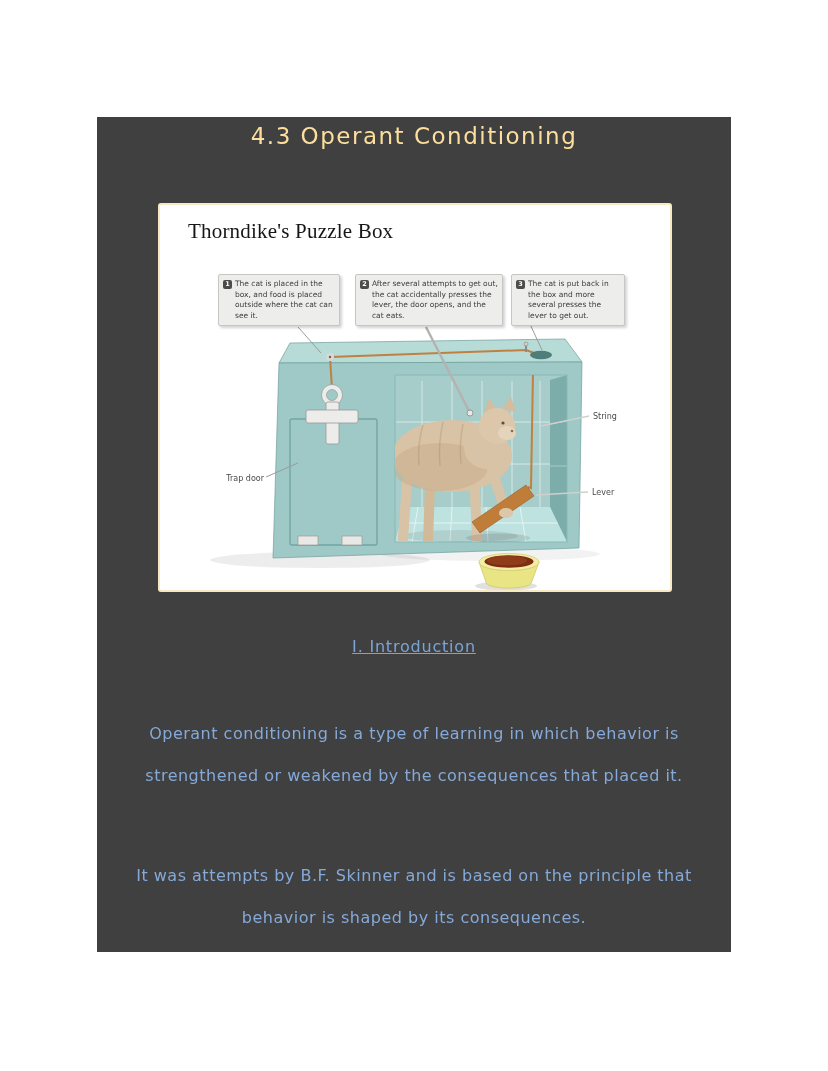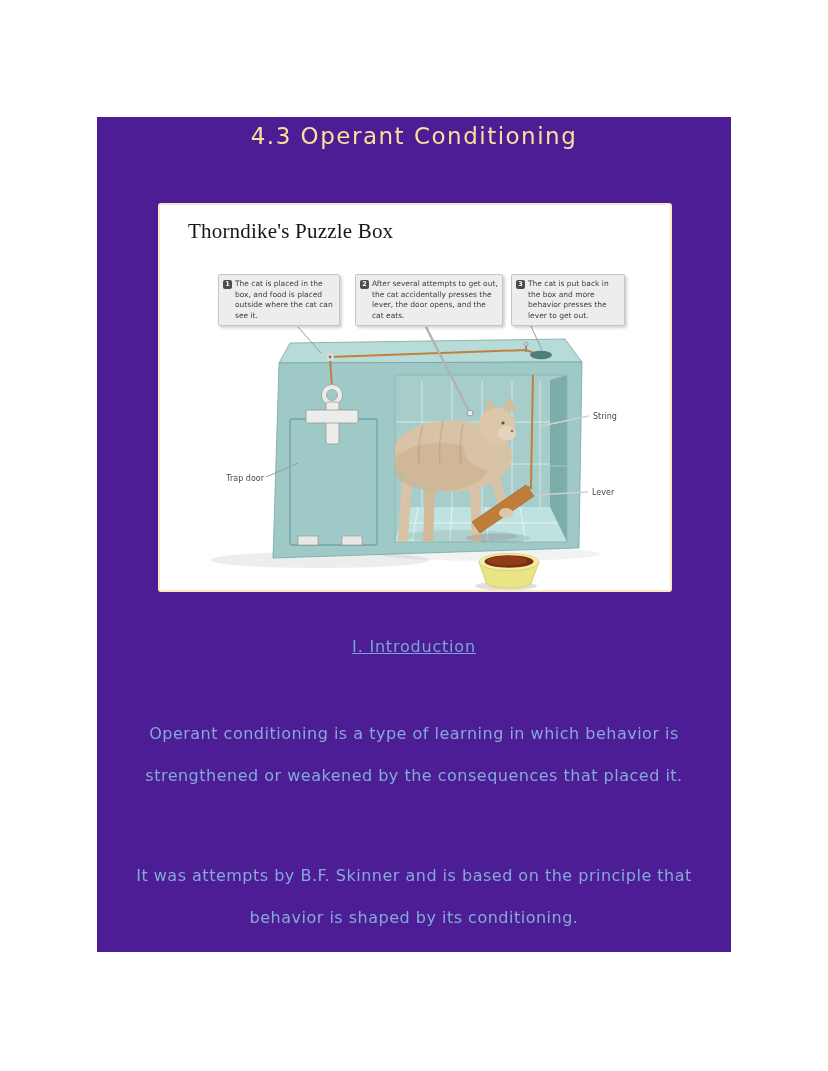--- a/index.html
+++ b/index.html
@@ -1,17 +1,17 @@
 <!DOCTYPE html>
 <html><head>
 <meta charset="utf-8">
 <style>
   html,body{margin:0;padding:0;}
   body{width:828px;height:1071px;background:#ffffff;font-family:"DejaVu Sans",sans-serif;position:relative;overflow:hidden;}
-  .content{position:absolute;left:97px;top:117px;width:634px;height:835px;background:#4c1d95;}
+  .content{position:absolute;left:97px;top:117px;width:634px;height:835px;background:#404040;}
   .doc-title{position:absolute;left:0;top:4px;width:100%;text-align:center;color:#fcdf9c;font-size:23px;letter-spacing:1.5px;line-height:30px;font-weight:400;}
   .figure-card{position:absolute;left:61px;top:86px;width:514px;height:389px;box-sizing:border-box;background:#ffffff;border:2px solid #f8e9c4;border-radius:3px;}
   .fig-title{position:absolute;left:28px;top:14px;font-family:"Liberation Serif",serif;font-weight:normal;font-size:21px;color:#161616;letter-spacing:0.2px;}
   .fig-svg{position:absolute;left:0;top:0;width:510px;height:385px;}
   .callout{position:absolute;display:flex;align-items:flex-start;background:#ededeb;border:1px solid #c6c6c2;border-radius:2px;box-shadow:2px 2px 3px rgba(0,0,0,0.18);padding:4px 4px 4px 4px;font-size:7.5px;line-height:1.4;color:#3d3d3b;}
   .callout .badge{flex:0 0 auto;width:9px;height:9px;background:#4c4c4a;border-radius:2px;color:#ffffff;font-size:6.5px;line-height:9px;text-align:center;margin:1px 3px 0 0;font-weight:bold;}
   .c1{left:58px;top:69px;width:112px;}
   .c2{left:195px;top:69px;width:138px;}
   .c3{left:351px;top:69px;width:104px;}
   .intro-heading{position:absolute;left:0;top:517px;width:100%;text-align:center;color:#7ba4d6;font-size:16px;letter-spacing:0.8px;line-height:25px;text-decoration:underline;}
@@ -149,29 +149,29 @@
     <div class="callout c1">
       <span class="badge">1</span>
       <span>The cat is placed in the box, and food is placed outside where the cat can see it.</span>
     </div>
     <div class="callout c2">
       <span class="badge">2</span>
       <span>After several attempts to get out, the cat accidentally presses the lever, the door opens, and the cat eats.</span>
     </div>
     <div class="callout c3">
       <span class="badge">3</span>
-      <span>The cat is put back in the box and more behavior presses the lever to get out.</span>
+      <span>The cat is put back in the box and more several presses the lever to get out.</span>
     </div>
   </div>
 
   <div class="intro-heading">I. Introduction</div>
 
   <div class="para p1">
     <div class="pline">Operant conditioning is a type of learning in which behavior is</div>
     <div class="pline">strengthened or weakened by the consequences that placed it.</div>
   </div>
 
   <div class="para p2">
     <div class="pline">It was attempts by B.F. Skinner and is based on the principle that</div>
-    <div class="pline">behavior is shaped by its conditioning.</div>
+    <div class="pline">behavior is shaped by its consequences.</div>
   </div>
 
 </div>
 
 </body></html>

